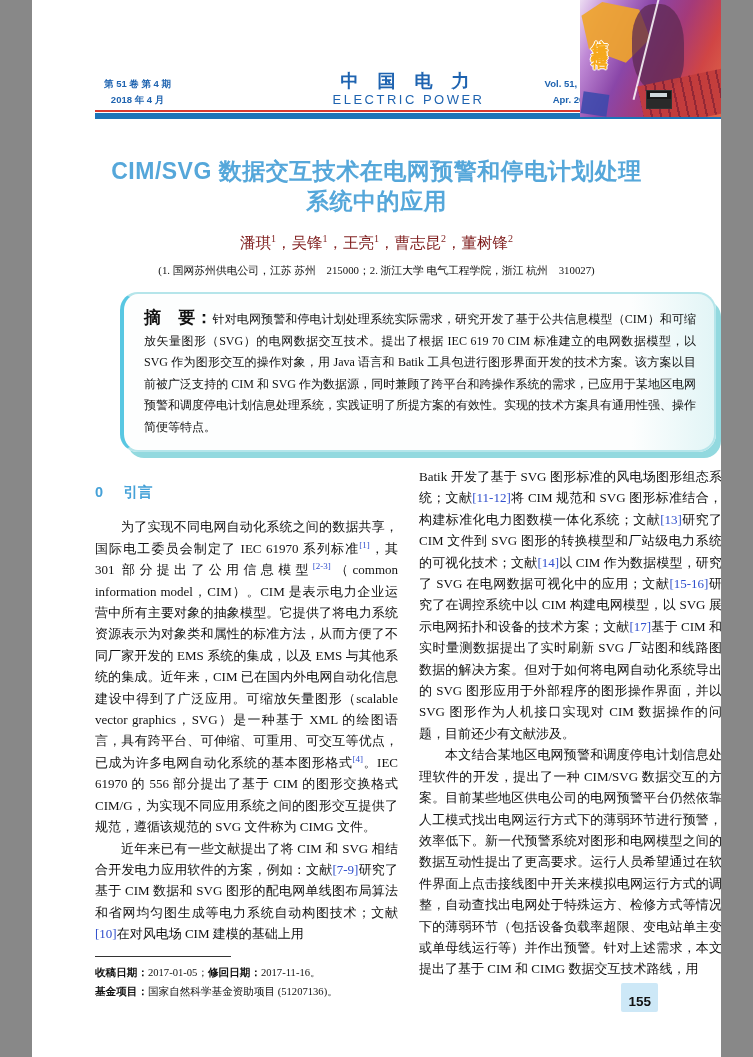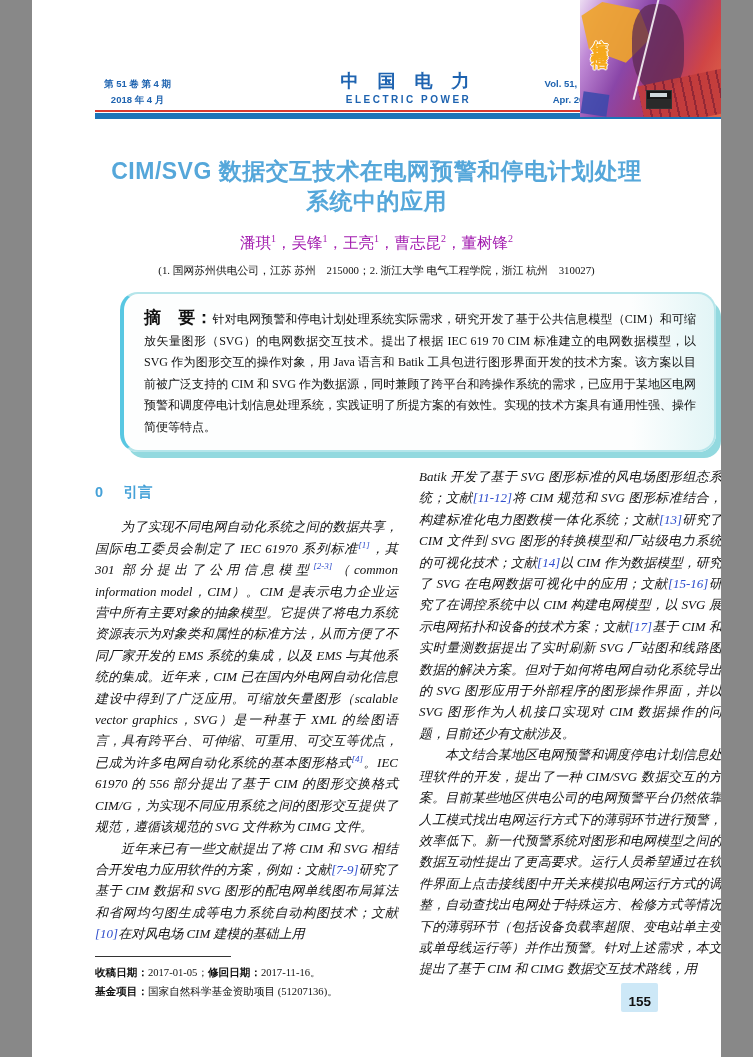--- a/index.html
+++ b/index.html
@@ -12,21 +12,21 @@
   .hdr-left {
     position:absolute; left:72px; top:76px; text-align:center;
     color:#1e63b0; font-weight:bold; font-size:9.5px; line-height:16px;
     font-family:"Liberation Sans","DejaVu Sans",sans-serif;
   }
   .hdr-center {
     position:absolute; left:200px; width:353px; top:70px; text-align:center;
     color:#1e63b0; font-family:"Liberation Sans","DejaVu Sans",sans-serif;
   }
   .hdr-center .cn { font-size:18px; font-weight:bold; letter-spacing:7px; line-height:22px; }
-  .hdr-center .en { font-size:10px; font-weight:bold; letter-spacing:2.5px; line-height:16px; }
+  .hdr-center .en { font-size:13px; font-weight:normal; letter-spacing:2.5px; line-height:16px; }
   .hdr-right {
     position:absolute; right:118px; top:76px; text-align:center;
     color:#1e63b0; font-weight:bold; font-size:9.5px; line-height:16px;
     font-family:"Liberation Sans","DejaVu Sans",sans-serif;
   }
   .rule-red  { position:absolute; left:63px; width:627px; top:110px; height:2px; background:#d93a30; }
   .rule-blue { position:absolute; left:63px; width:627px; top:113px; height:6px; background:#1c74b8; }
 
   
   .corner-img {
@@ -63,42 +63,42 @@
     font-size:17px; font-weight:bold; letter-spacing:3px; color:#f6a91c;
     text-shadow:-1px 0 0 #fff,1px 0 0 #fff,0 -1px 0 #fff,0 1px 0 #fff;
   }
 
   
   .art-title {
     position:absolute; left:0; width:100%; top:156px; text-align:center;
     color:#55a7da; font-size:23px; font-weight:bold; line-height:30px; letter-spacing:0.5px;
     font-family:"Liberation Sans","DejaVu Sans",sans-serif;
   }
-  .authors { position:absolute; left:0; width:100%; top:233px; text-align:center; font-size:15.5px; color:#a21caf; }
+  .authors { position:absolute; left:0; width:100%; top:233px; text-align:center; font-size:15.5px; color:#7f1d1d; }
   .authors sup { font-size:10px; }
   .affil { position:absolute; left:0; width:100%; top:264px; text-align:center; font-size:10.8px; color:#111; }
 
   
   .abs-box {
     position:absolute; left:88px; top:292px; width:596px; box-sizing:border-box;
     padding:13px 18px 11px 20px;
     border:2px solid #b5e5ea; border-left:4px solid #58c7e2; border-radius:18px;
     background:linear-gradient(to right,#fdfefe 0%,#fdfefe 86%,#e2f5f6 100%);
     box-shadow:6px 7px 0 -1px #92d9df;
     font-size:12px; line-height:21.6px; text-align:justify; color:#111;
   }
   .abs-box b { font-family:"Liberation Sans","DejaVu Sans",sans-serif; font-size:17px; }
   .abs-meta { text-align:left; }
   .abs-meta .gap1 { margin-left:2.2em; }
   .abs-meta .gap2 { margin-left:2.2em; }
 
   
   .columns { position:absolute; left:63px; top:466px; width:627px; display:flex; gap:21px; }
   .col { width:303px; font-size:13px; line-height:21.4px; text-align:justify; color:#111; }
-  .col p { margin:0;font-style:italic; }
+  .col p { margin:0; }
   .col p.indent { text-indent:2em; }
   .sec-head {
     margin:16px 0 13px 0; color:#45a1d8; font-size:14.5px; font-weight:bold; text-align:left;
     font-family:"Liberation Sans","DejaVu Sans",sans-serif;
   }
   .sec-head .sec-no { margin-right:1.4em; }
   .cite { color:#2f4ecc; }
   sup.cite { font-size:9px; line-height:0; }
 
   

